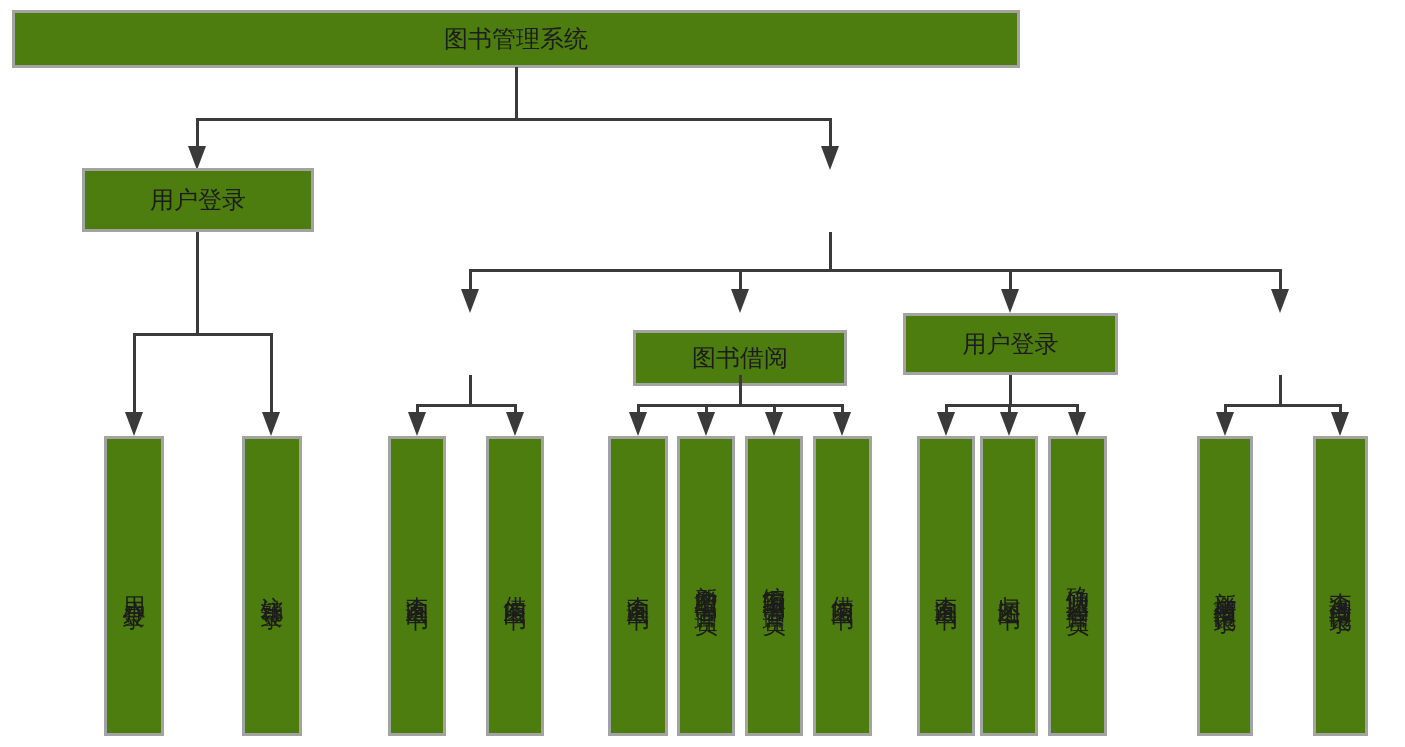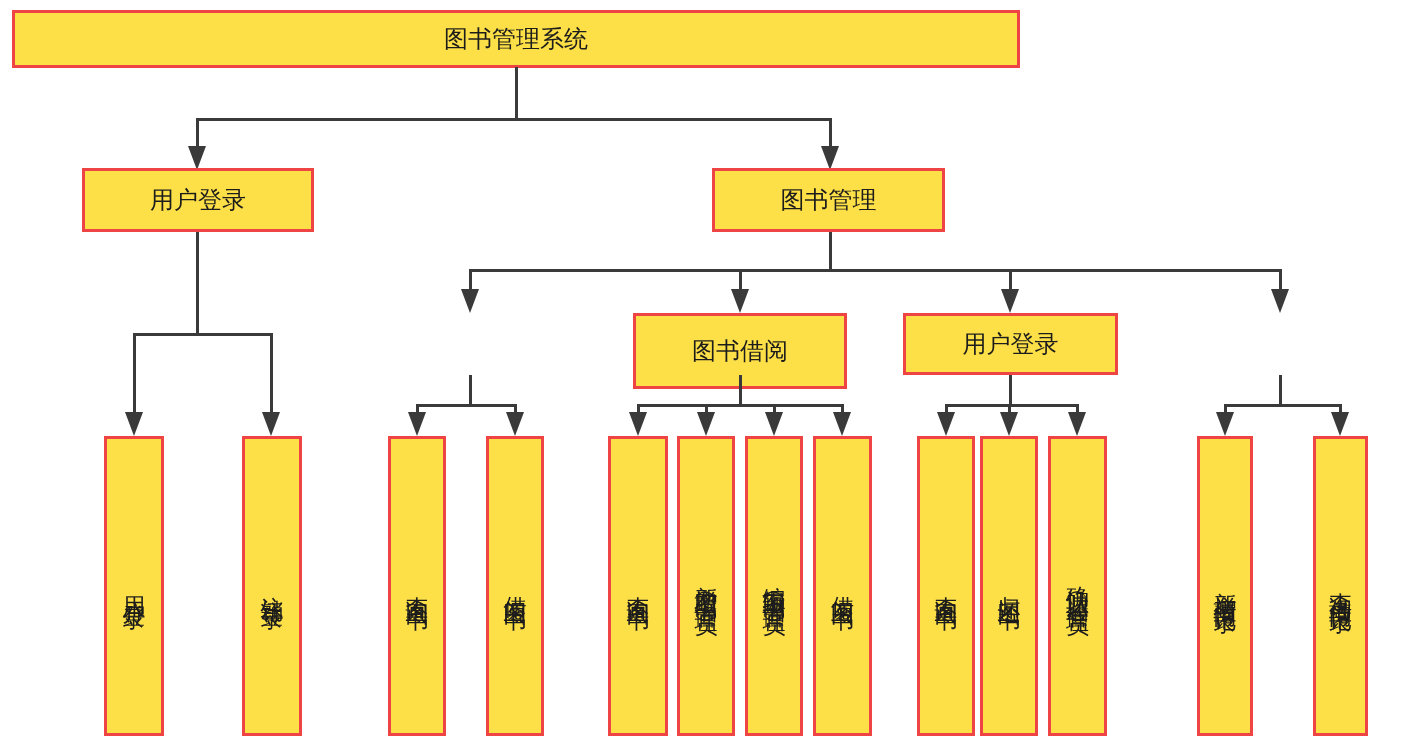--- a/index.html
+++ b/index.html
@@ -1,21 +1,21 @@
 <!DOCTYPE html>
 <html><head>
 <meta charset="utf-8">
 <style>
   html,body{margin:0;padding:0;background:#ffffff;}
   #stage{
     position:relative;width:1405px;height:747px;background:#ffffff;overflow:hidden;
     font-family:"Liberation Sans","DejaVu Sans",sans-serif;color:#1c1c1c;
   }
   .box{
-    position:absolute;box-sizing:border-box;border:3px solid #ef4444;background:#fde047;
+    position:absolute;box-sizing:border-box;border:3px solid #a3a3a3;background:#4d7c0f;
     display:flex;align-items:center;justify-content:center;
     font-size:24px;color:#1c1c1c;white-space:nowrap;
   }
   .leaf{
     writing-mode:vertical-rl;text-orientation:mixed;
     font-size:23px;letter-spacing:4px;line-height:1;
     white-space:normal;
   }
   .vline,.hline{position:absolute;background:#3a3a3a;}
   .vline{width:3px;}
@@ -38,41 +38,40 @@
   <div class="box" style="left:12px;top:10px;width:1008px;height:58px;">图书管理系统</div>
 
   <div class="vline" style="left:515px;top:67px;height:53px;"></div>
   <div class="hline" style="left:196px;top:118px;width:636px;"></div>
   <div class="vline" style="left:196px;top:118px;height:30px;"></div>
   <div class="arrow" style="left:188px;top:146px;"></div>
   <div class="vline" style="left:829px;top:118px;height:30px;"></div>
   <div class="arrow" style="left:821px;top:146px;"></div>
 
   <div class="box" style="left:82px;top:168px;width:232px;height:64px;">用户登录</div>
-  <div class="box" style="left:712px;top:168px;width:233px;height:64px;">图书管理</div>
 
   <div class="vline" style="left:196px;top:232px;height:104px;"></div>
   <div class="hline" style="left:133px;top:333px;width:140px;"></div>
   <div class="vline" style="left:133px;top:333px;height:81px;"></div>
   <div class="arrow" style="left:125px;top:412px;"></div>
   <div class="vline" style="left:270px;top:333px;height:81px;"></div>
   <div class="arrow" style="left:262px;top:412px;"></div>
 
   <div class="vline" style="left:829px;top:232px;height:40px;"></div>
   <div class="hline" style="left:469px;top:269px;width:813px;"></div>
   <div class="vline" style="left:469px;top:269px;height:22px;"></div>
   <div class="arrow" style="left:461px;top:289px;"></div>
   <div class="vline" style="left:739px;top:269px;height:22px;"></div>
   <div class="arrow" style="left:731px;top:289px;"></div>
   <div class="vline" style="left:1009px;top:269px;height:22px;"></div>
   <div class="arrow" style="left:1001px;top:289px;"></div>
   <div class="vline" style="left:1279px;top:269px;height:22px;"></div>
   <div class="arrow" style="left:1271px;top:289px;"></div>
 
-  <div class="box" style="left:633px;top:313px;width:214px;height:76px;">图书借阅</div>
+  <div class="box" style="left:633px;top:330px;width:214px;height:56px;">图书借阅</div>
   <div class="box" style="left:903px;top:313px;width:215px;height:62px;">用户登录</div>
 
   <div class="vline" style="left:469px;top:375px;height:32px;"></div>
   <div class="hline" style="left:416px;top:404px;width:101px;"></div>
   <div class="vline" style="left:416px;top:404px;height:12px;"></div>
   <div class="arrow" style="left:408px;top:412px;"></div>
   <div class="vline" style="left:514px;top:404px;height:12px;"></div>
   <div class="arrow" style="left:506px;top:412px;"></div>
 
   <div class="vline" style="left:739px;top:375px;height:32px;"></div>

